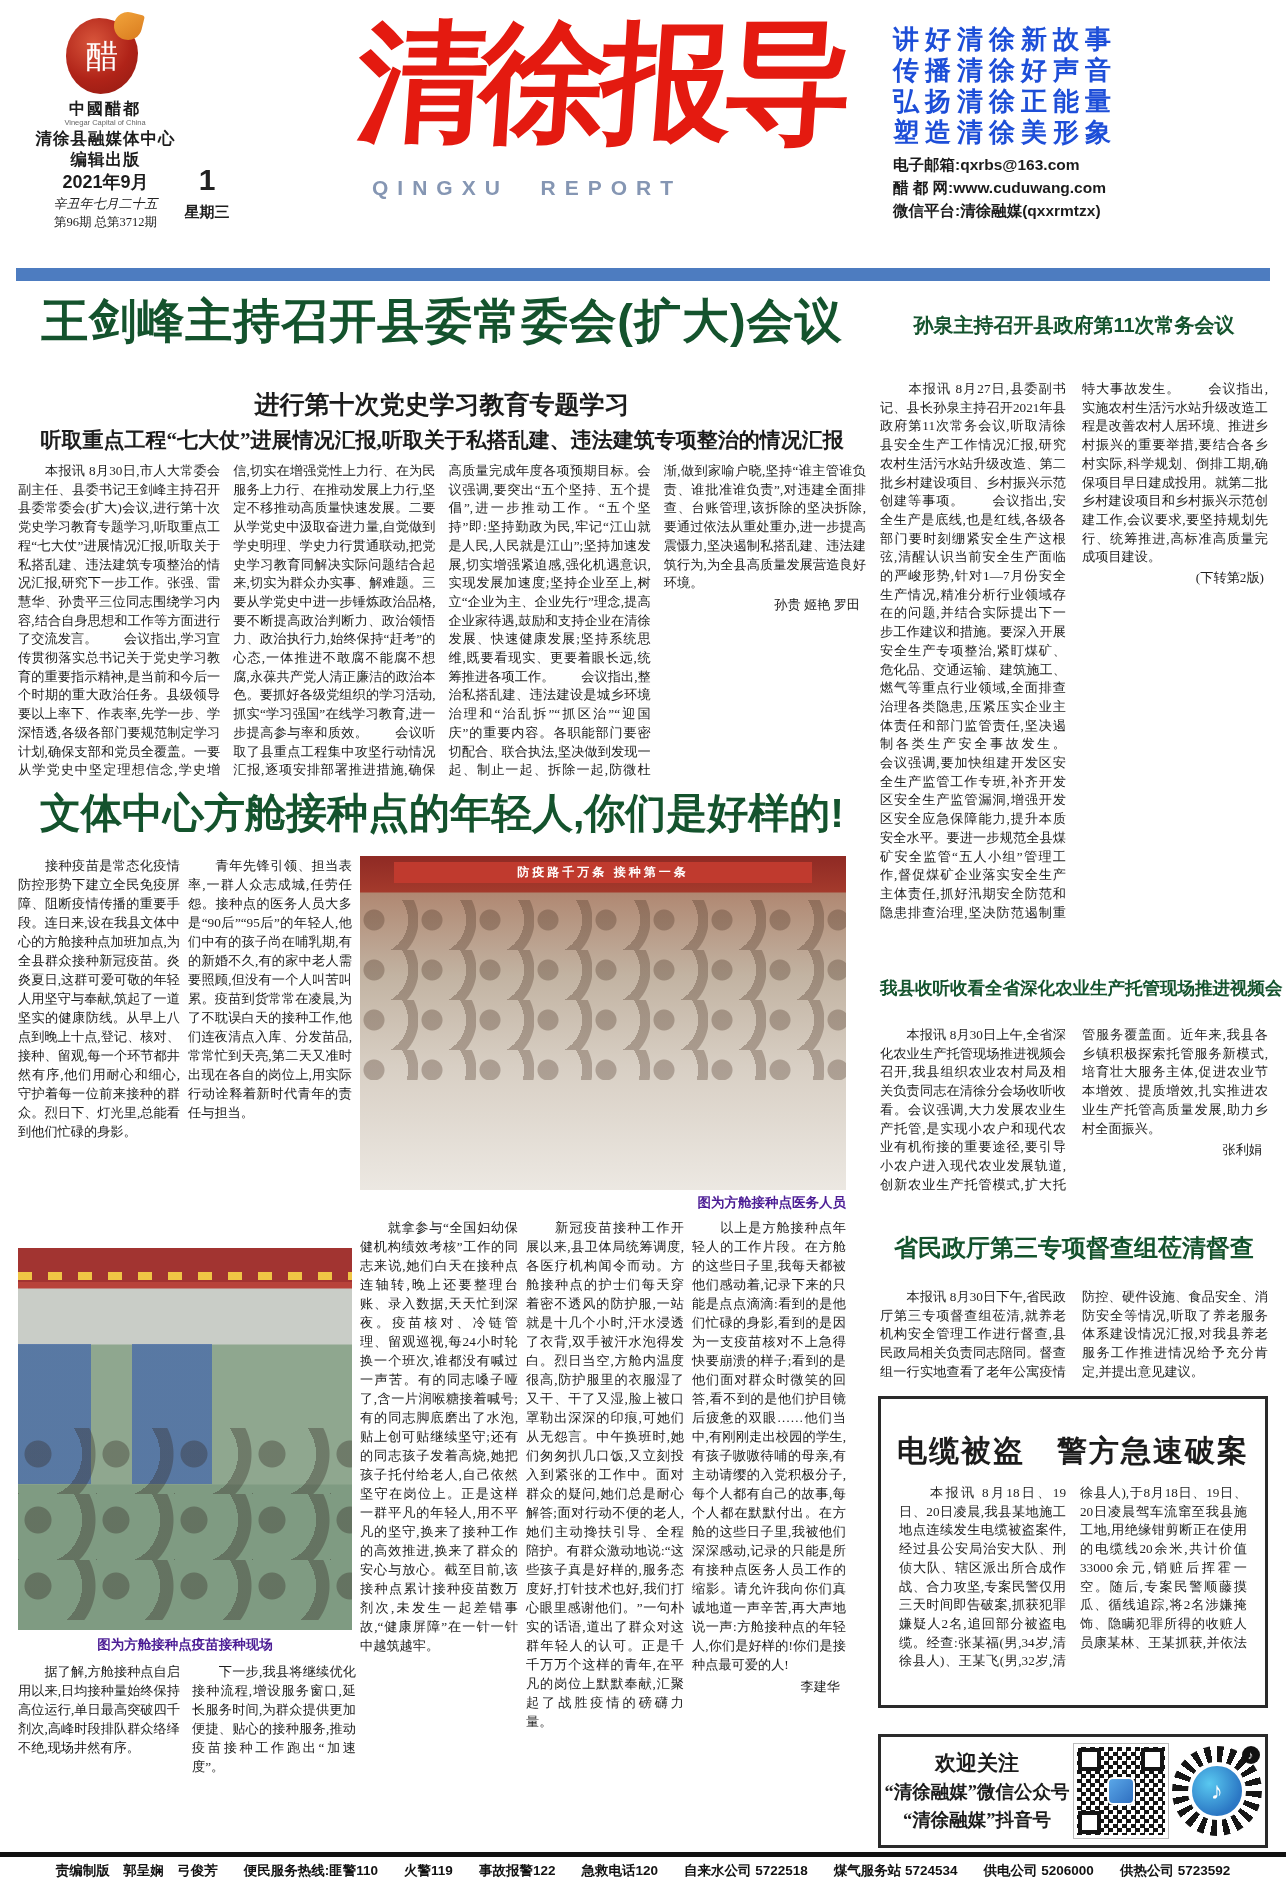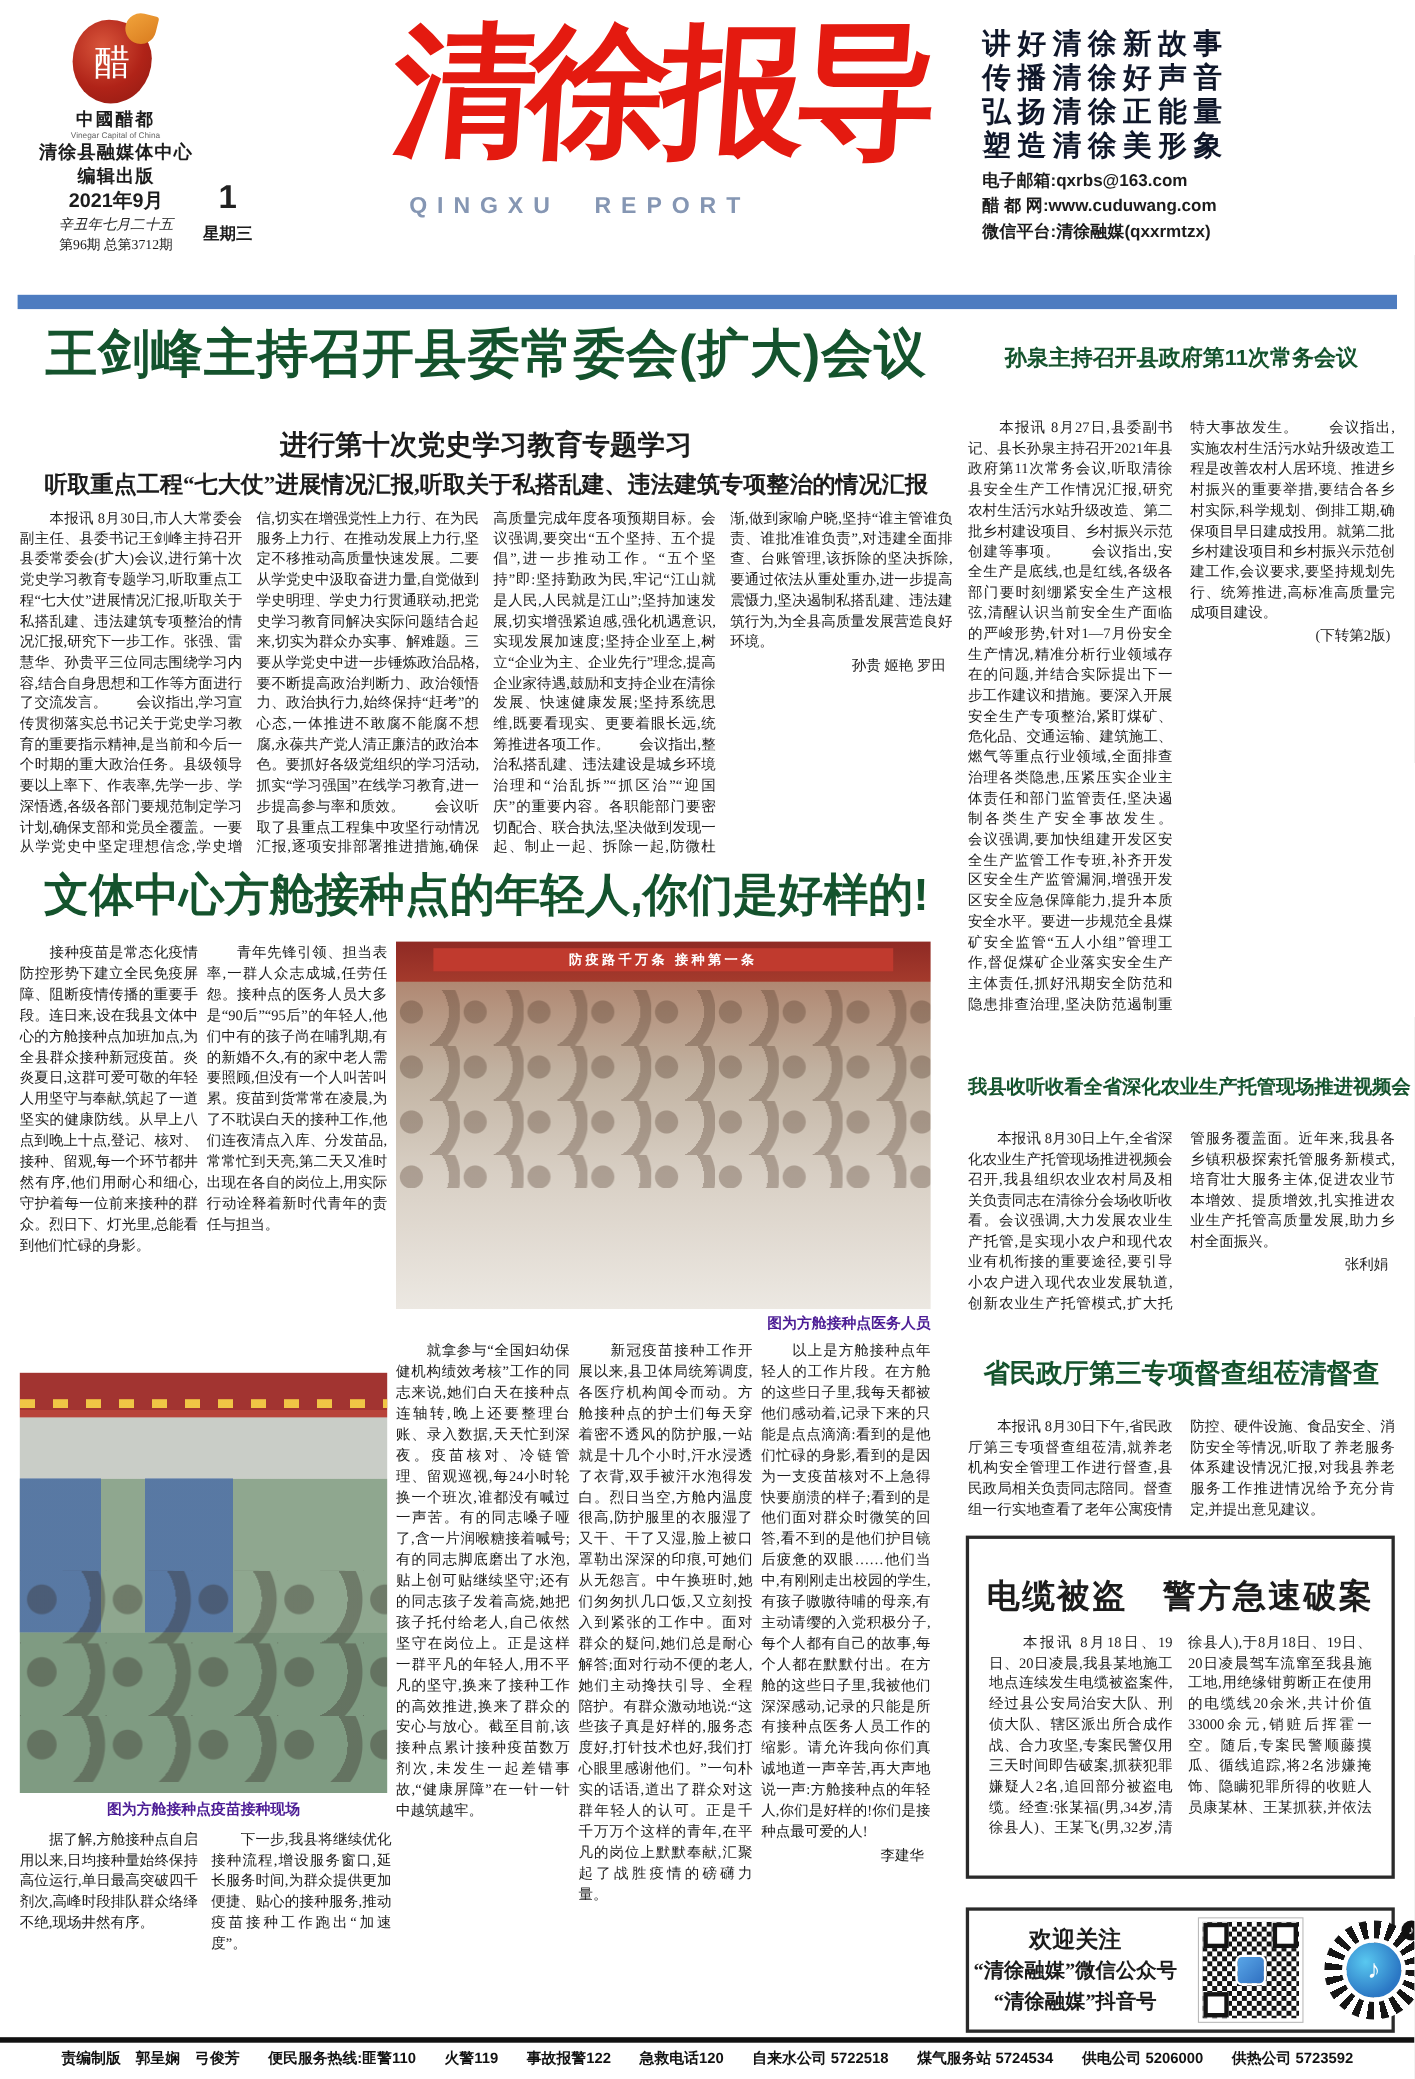--- a/index.html
+++ b/index.html
@@ -23,21 +23,21 @@
   .hdr-date{left:18px;top:170px;width:175px;font-weight:bold;font-size:18px;}
   .hdr-lunar{left:18px;top:195px;width:175px;font-size:13px;font-style:italic;color:#222;}
   .hdr-issue{left:18px;top:214px;width:175px;font-size:12.5px;}
   .day-num{left:186px;top:163px;width:42px;font-size:30px;font-weight:900;color:#222;}
   .weekday{left:179px;top:203px;width:56px;font-size:15px;font-weight:bold;}
   .masthead{left:322px;top:-10px;width:560px;height:188px;display:flex;align-items:center;justify-content:center;
         font-size:130px;font-weight:bold;color:#e41a10;letter-spacing:-8px;transform:skewX(-4deg);white-space:nowrap;}
   .masthead-en{left:372px;top:176px;width:310px;display:flex;justify-content:space-between;
         color:#8596b3;font-weight:bold;font-size:21px;letter-spacing:9px;}
   .slogans{left:893px;top:24px;width:382px;}
-  .slogan{font-size:26px;font-weight:900;color:#0f172a;letter-spacing:6px;line-height:31px;white-space:nowrap;}
+  .slogan{font-size:26px;font-weight:900;color:#1d4ed8;letter-spacing:6px;line-height:31px;white-space:nowrap;}
   .contacts{left:893px;top:153px;width:382px;}
   .contact{font-size:15.5px;font-weight:bold;line-height:23px;font-family:"Liberation Sans",sans-serif;white-space:nowrap;}
   .blue-bar{left:16px;top:268px;width:1254px;height:13px;background:#4d7cc0;}
 
   
   .hl{font-family:"Liberation Sans","DejaVu Sans",sans-serif;font-weight:900;color:#14532d;white-space:nowrap;}
   .a1-hl{left:18px;top:290px;width:848px;font-size:47px;letter-spacing:1px;}
   .a1-sub1{left:18px;top:388px;width:848px;font-size:25px;font-weight:bold;}
   .a1-sub2{left:18px;top:426px;width:848px;font-size:21px;font-weight:bold;white-space:nowrap;}
   .body-txt{font-size:13.2px;line-height:18.7px;color:#1d1d1d;}
@@ -80,21 +80,21 @@
   .jump{display:block;text-align:right;padding-right:4px;margin-top:2px;}
   .r-hl3{left:880px;top:976px;width:388px;font-size:17.5px;}
   .r-body3{left:880px;top:1026px;width:388px;height:184px;column-count:2;column-gap:16px;}
   .r-hl4{left:880px;top:1232px;width:388px;font-size:24px;}
   .r-body4{left:880px;top:1288px;width:388px;height:106px;column-count:2;column-gap:16px;}
   .box{box-sizing:border-box;border:3px solid #2a2a2a;background:#fff;}
   .cable-box{left:878px;top:1396px;width:390px;height:312px;}
   .cable-hl{margin-top:32px;text-align:center;font-size:30px;letter-spacing:2px;
     font-family:"Liberation Sans",sans-serif;font-weight:900;white-space:nowrap;}
   .cable-body{margin:12px 18px 0;height:200px;column-count:2;column-gap:14px;overflow:hidden;}
-  .follow-box{left:878px;top:1734px;width:390px;height:114px;display:flex;align-items:center;padding:0 4px;gap:20px;}
+  .follow-box{left:878px;top:1734px;width:390px;height:114px;display:flex;align-items:center;padding:0 4px;gap:4px;justify-content:center;}
   .follow-text{flex:1;text-align:center;font-weight:bold;}
   .follow-title{font-size:21px;line-height:30px;}
   .follow-line{font-size:18.5px;line-height:28px;white-space:nowrap;}
   .qr1{position:relative;width:88px;height:88px;flex:none;border:3px solid #fff;outline:1px solid #bbb;
     background-image:repeating-conic-gradient(#141414 0% 25%,#ffffff 0% 50%);background-size:9px 9px;}
   .qr1 .f{position:absolute;width:15px;height:15px;border:4px solid #141414;background:#fff;}
   .qr1 .f1{left:1px;top:1px;} .qr1 .f2{right:1px;top:1px;} .qr1 .f3{left:1px;bottom:1px;}
   .qr1 .qlogo{position:absolute;inset:0;margin:auto;width:24px;height:24px;border-radius:6px;
     background:linear-gradient(135deg,#5aa7e8,#2f6fc0);border:2px solid #fff;}
   .qr2{position:relative;width:90px;height:90px;flex:none;border-radius:50%;

